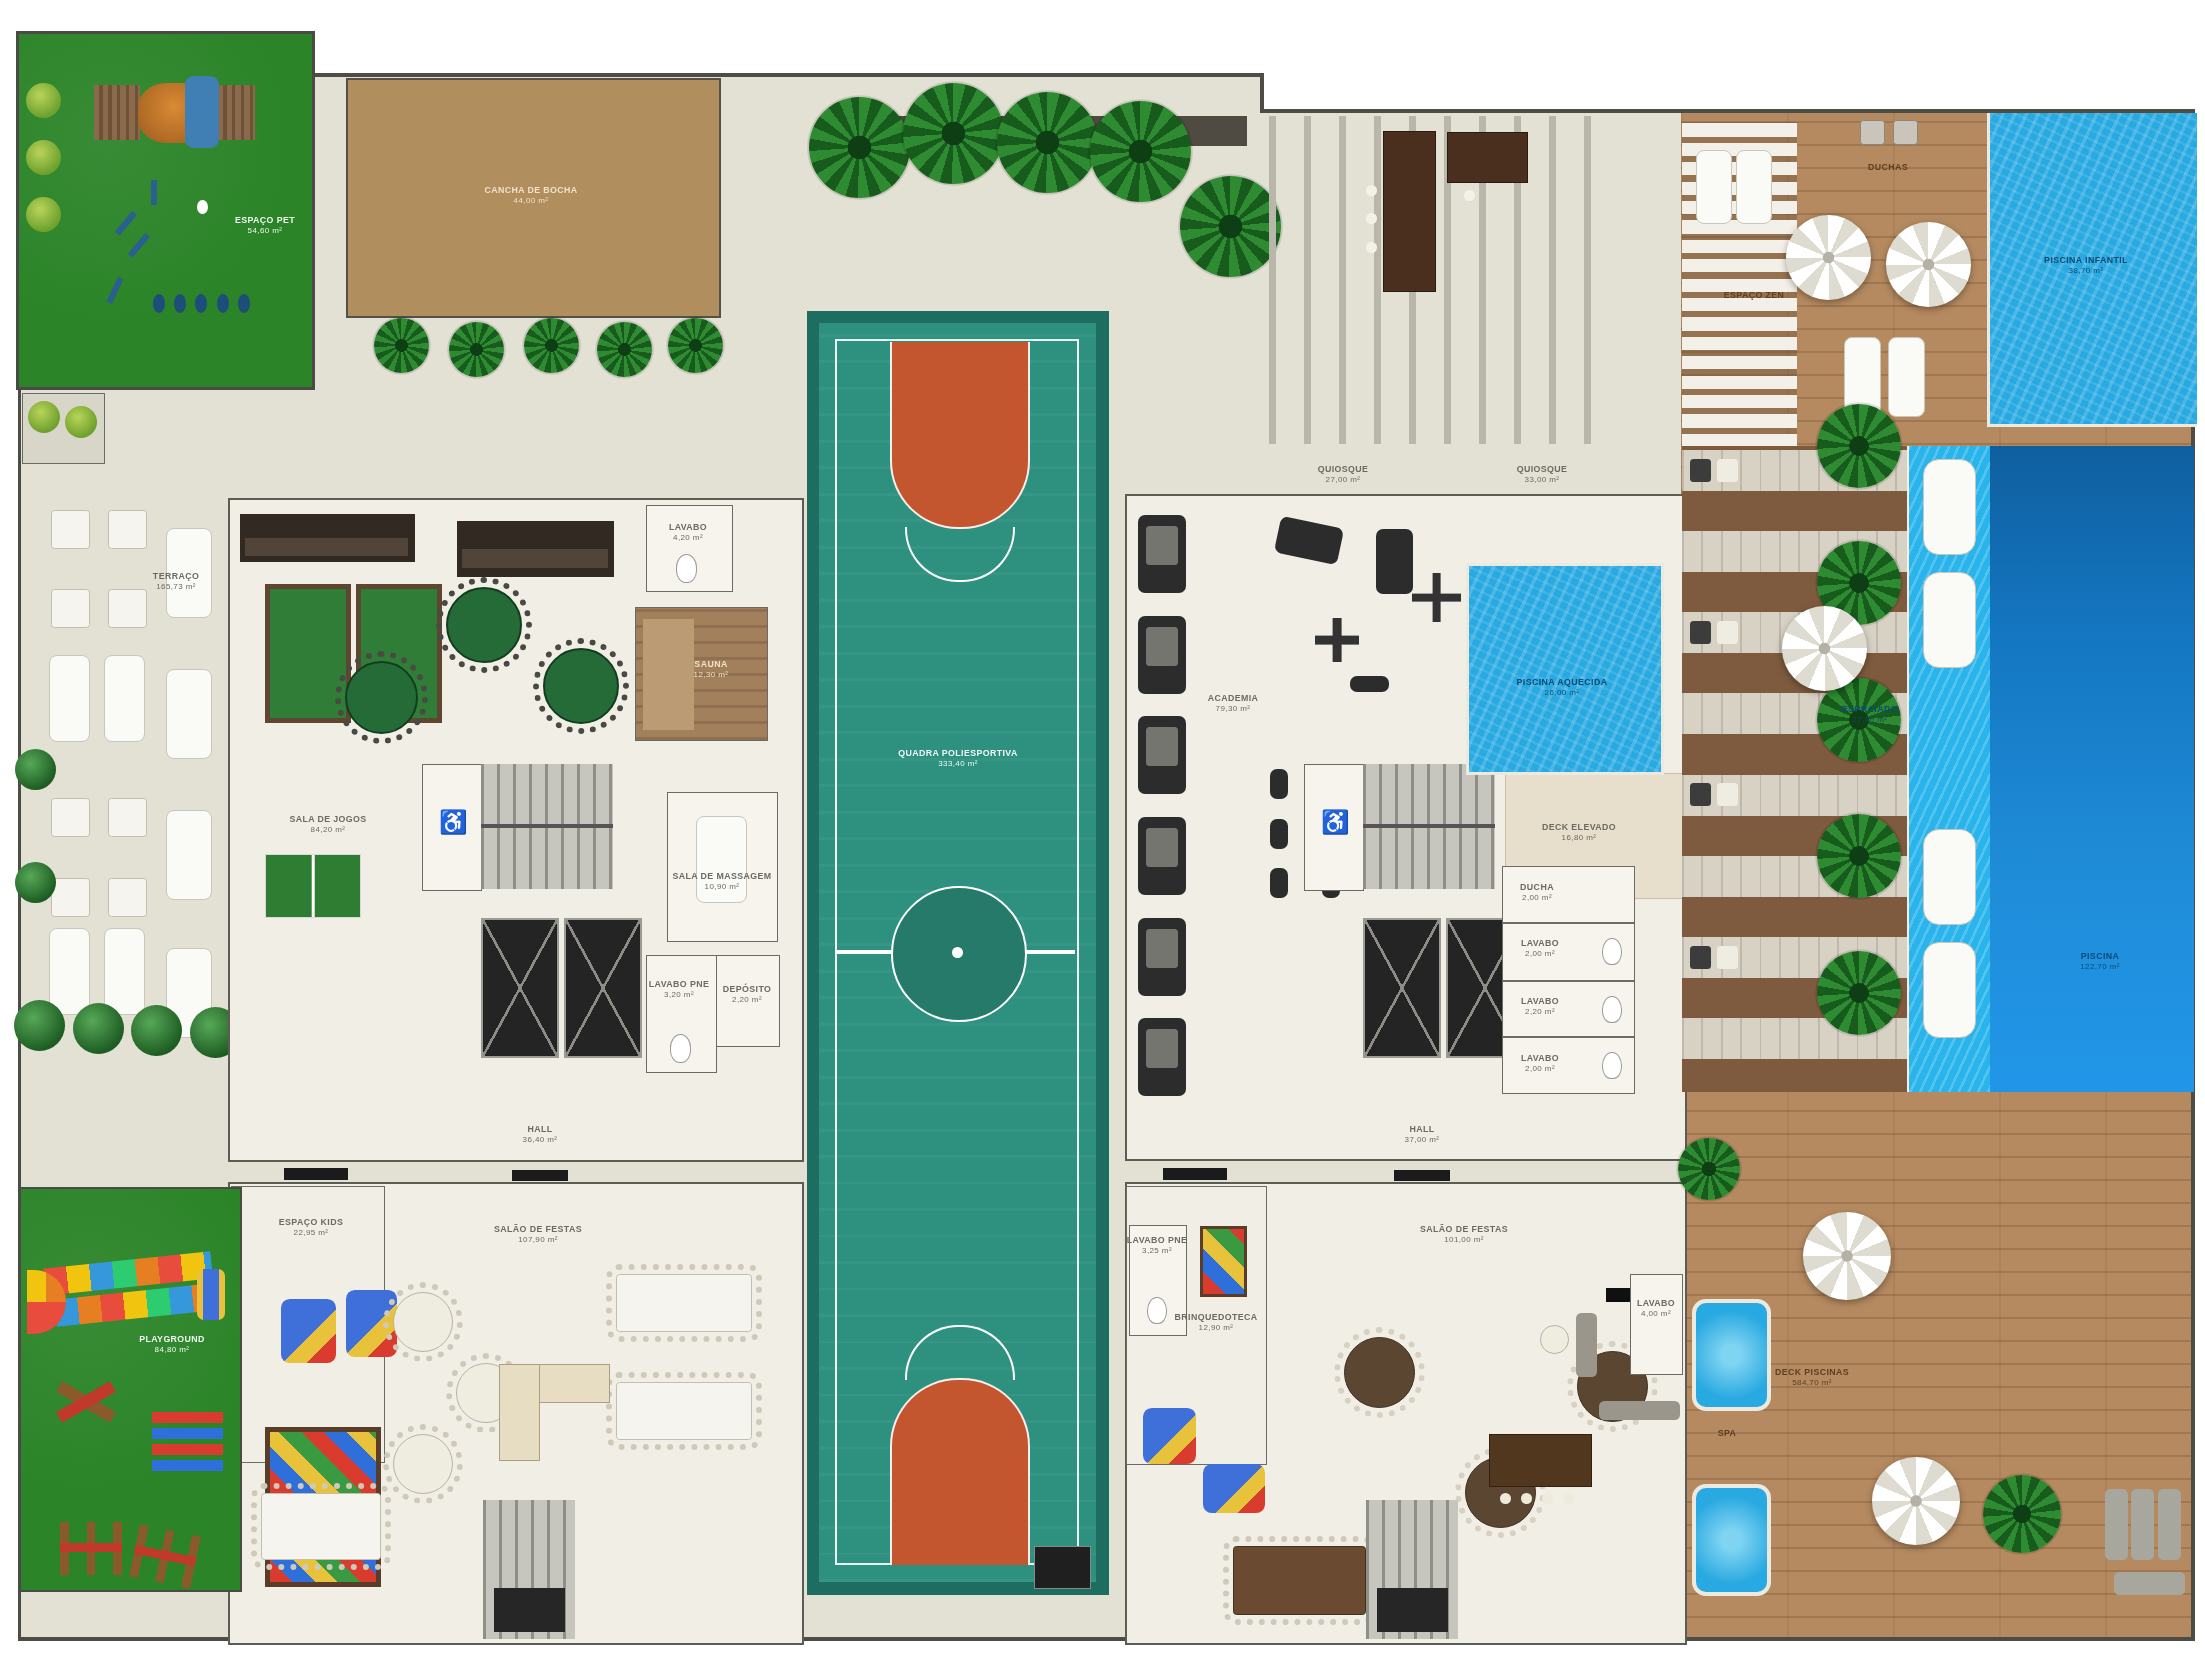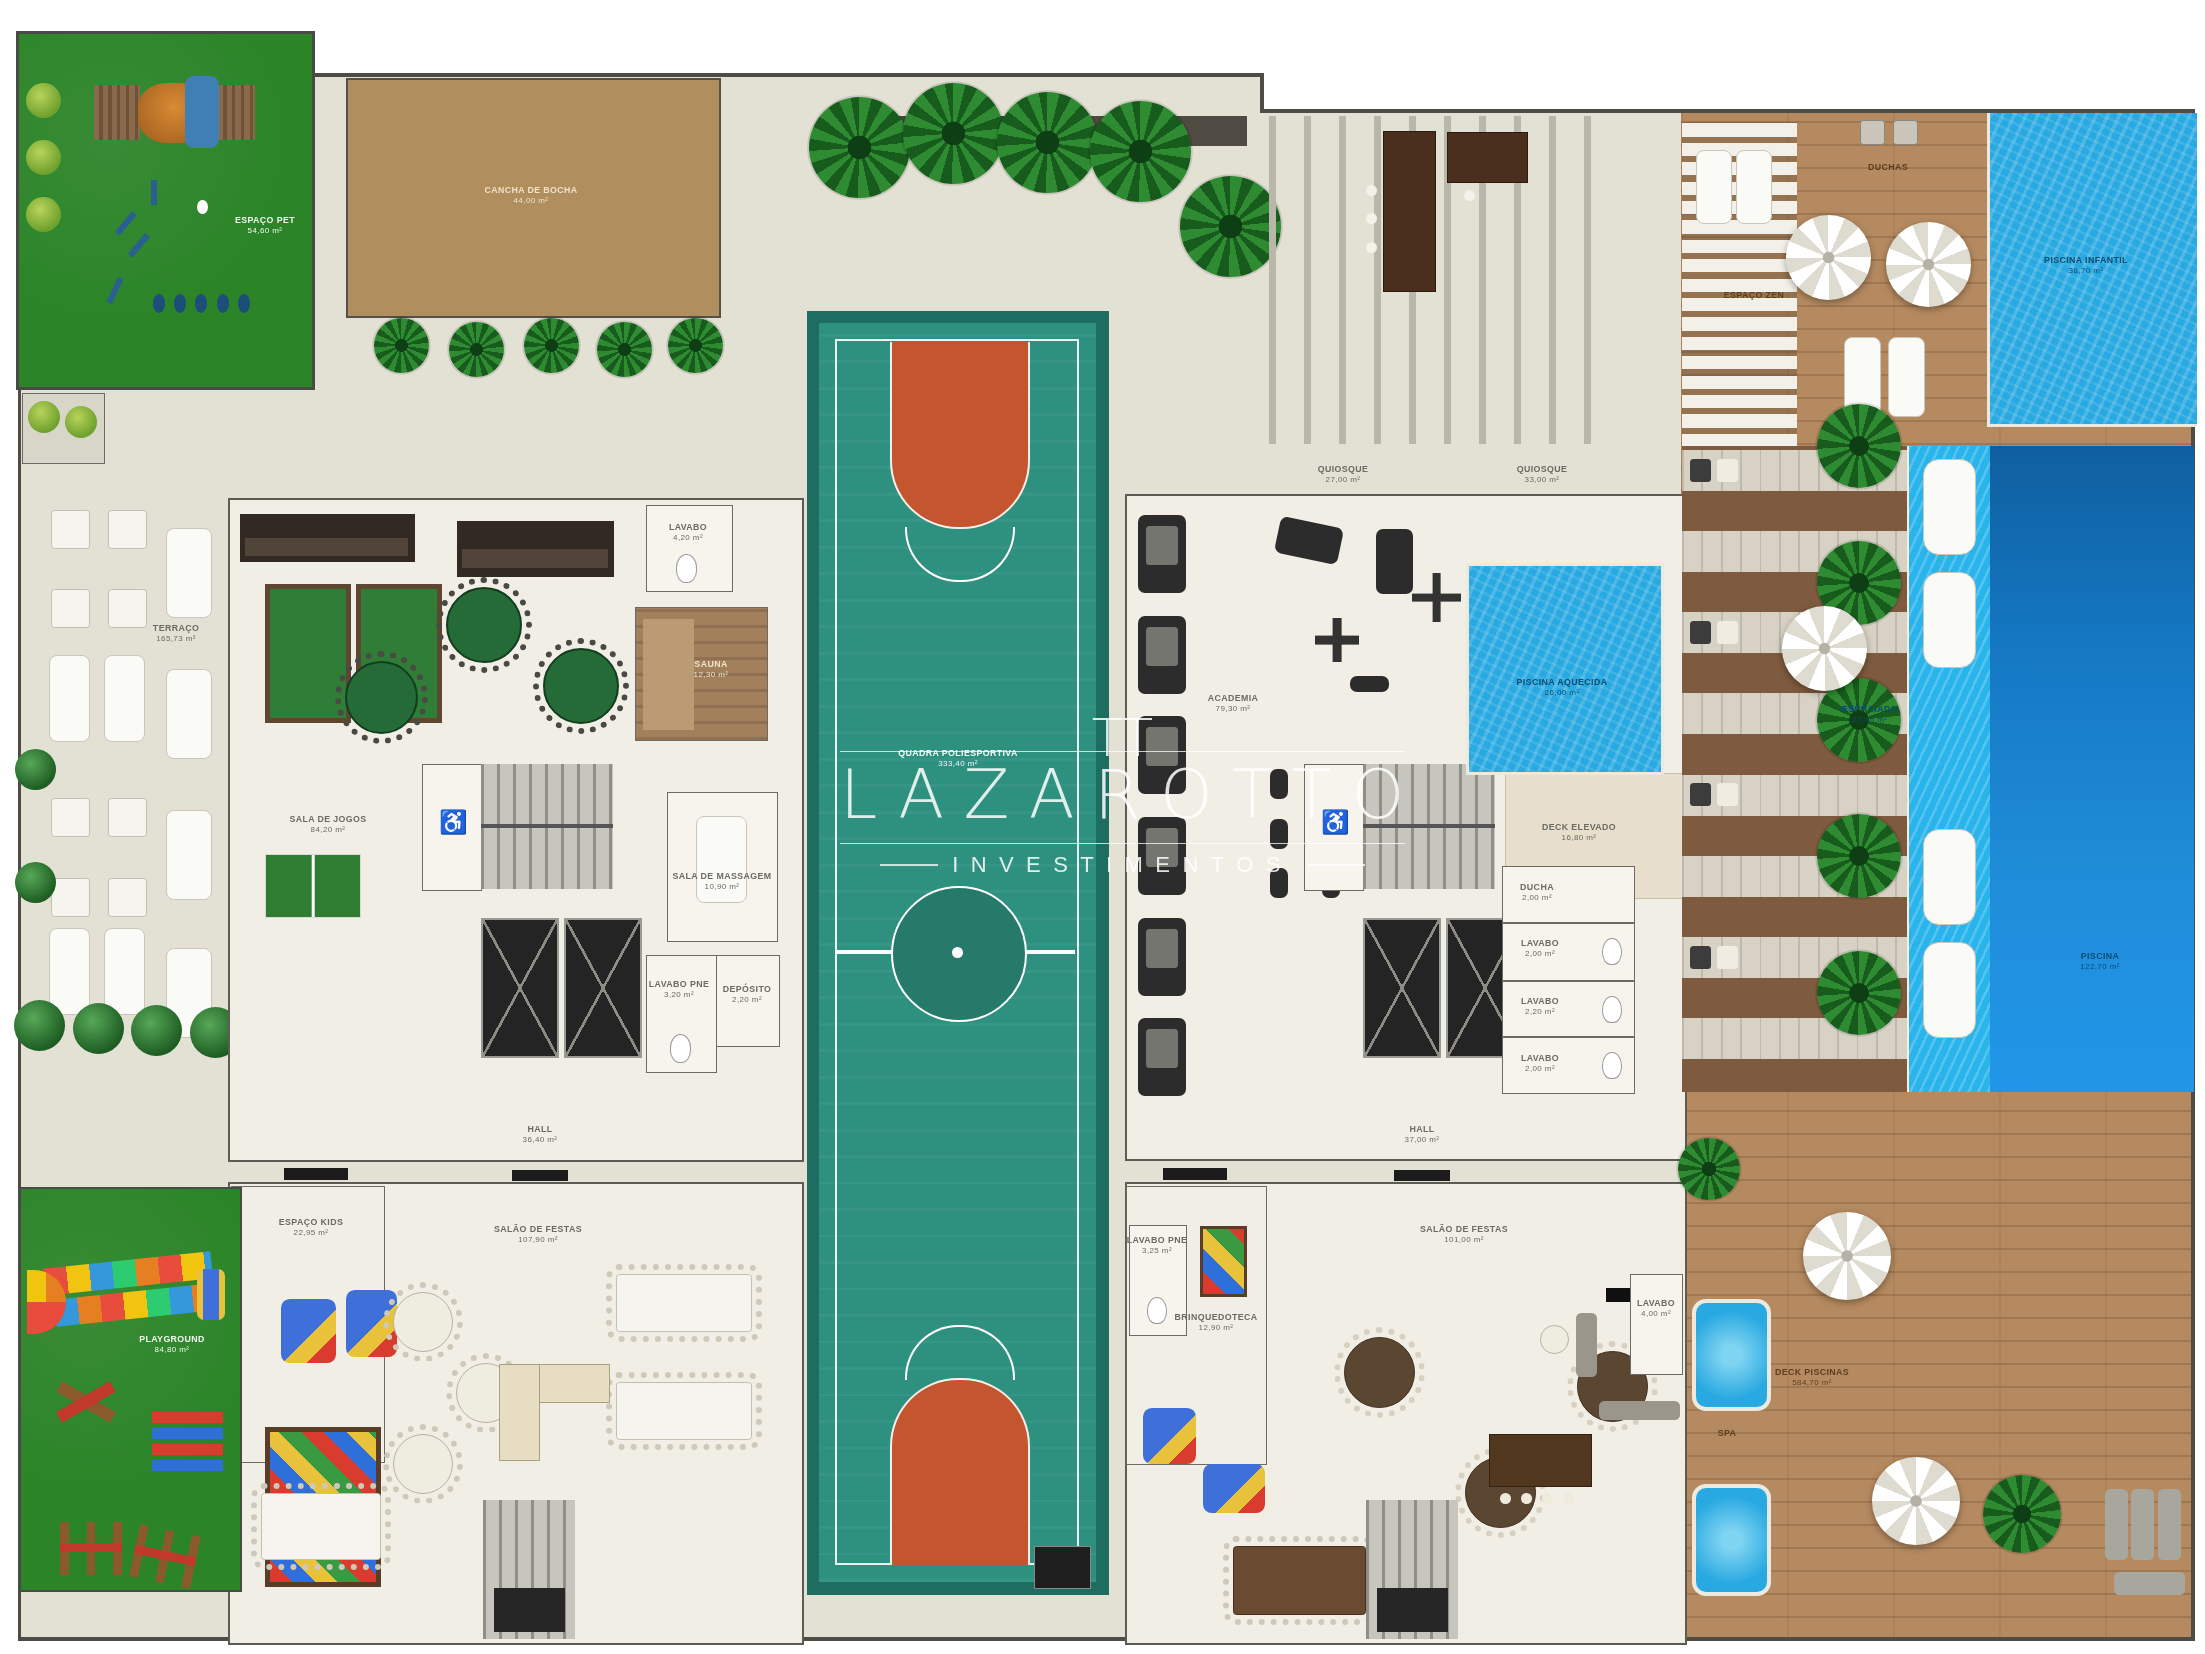--- a/index.html
+++ b/index.html
@@ -367,21 +367,21 @@
   <div class="a palm" style="left:1678px;top:1138px;width:62px;height:62px;z-index:7"></div>
 
   <div class="lbl lt sm" style="left:265px;top:226px">
       <div>ESPAÇO PET</div>
       <div class="ar">54,60 m²</div>
     </div>
   <div class="lbl cr sm" style="left:531px;top:196px">
       <div>CANCHA DE BOCHA</div>
       <div class="ar">44,00 m²</div>
     </div>
-  <div class="lbl dk sm" style="left:176px;top:634px">
+  <div class="lbl dk sm" style="left:176px;top:582px">
       <div>TERRAÇO</div>
       <div class="ar">165,73 m²</div>
     </div>
   <div class="lbl dk sm" style="left:688px;top:533px">
       <div>LAVABO</div>
       <div class="ar">4,20 m²</div>
     </div>
   <div class="lbl cr sm" style="left:711px;top:670px">
       <div>SAUNA</div>
       <div class="ar">12,30 m²</div>
@@ -497,24 +497,15 @@
       <div class="ar">122,70 m²</div>
     </div>
   <div class="lbl br sm" style="left:1812px;top:1378px">
       <div>DECK PISCINAS</div>
       <div class="ar">584,70 m²</div>
     </div>
   <div class="lbl br sm" style="left:1727px;top:1434px">
       <div>SPA</div>
     </div>
 
-  <div class="wm" style="left:840px;top:716px;width:565px">
-    <div class="wm-tt">TT</div>
-    <div class="wm-brand">LAZAROTTO</div>
-    <div class="wm-sub">
-      <span class="dash"></span>
-      <span>INVESTIMENTOS</span>
-      <span class="dash"></span>
-    </div>
-  </div>
 
 </div>
 
 
 </body></html>

